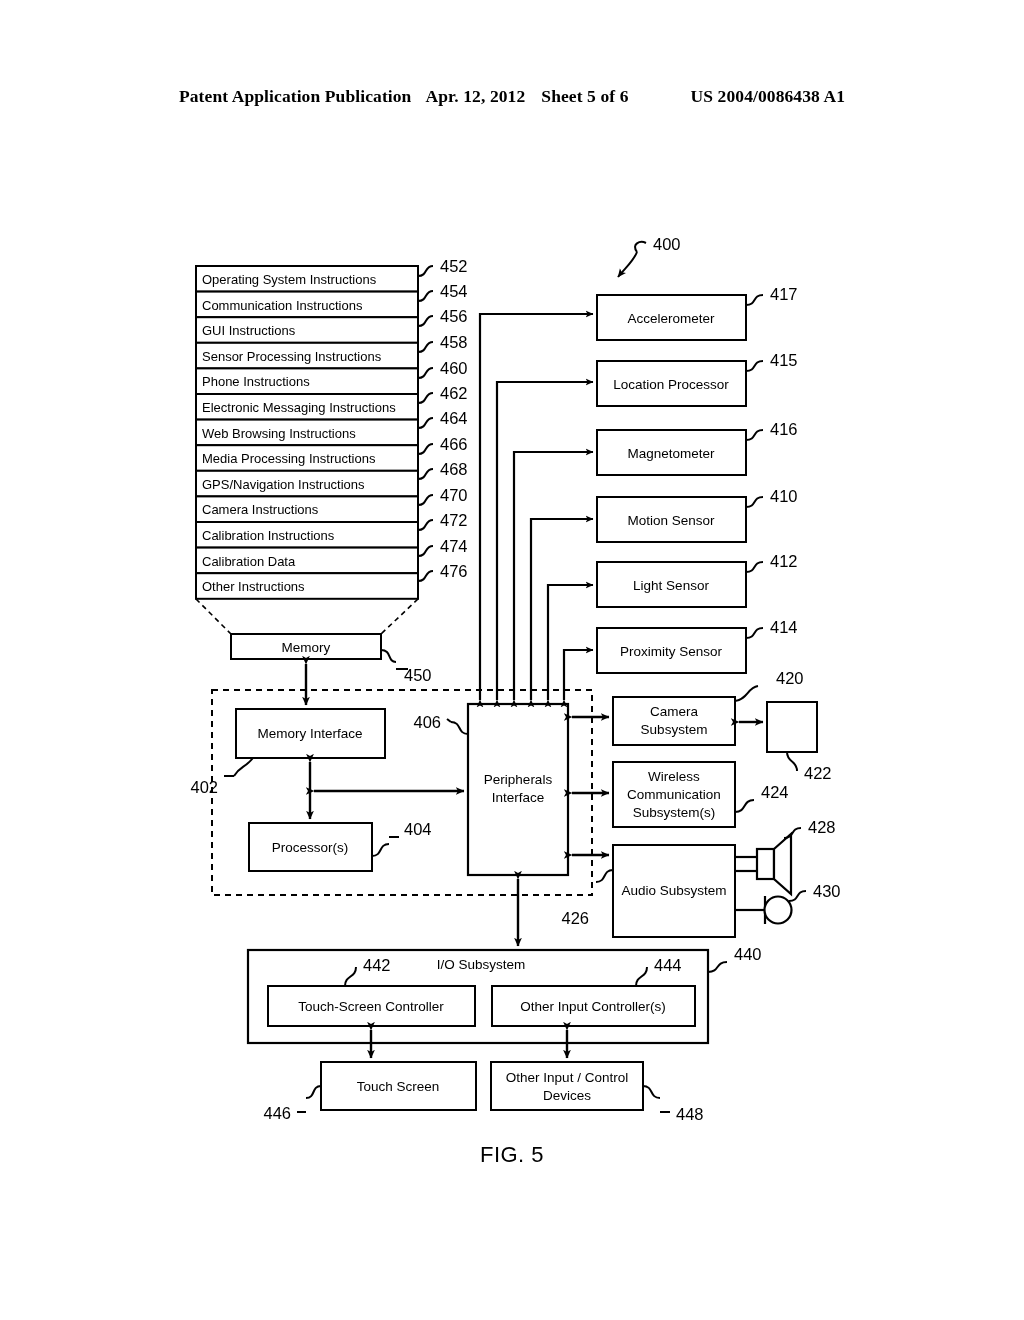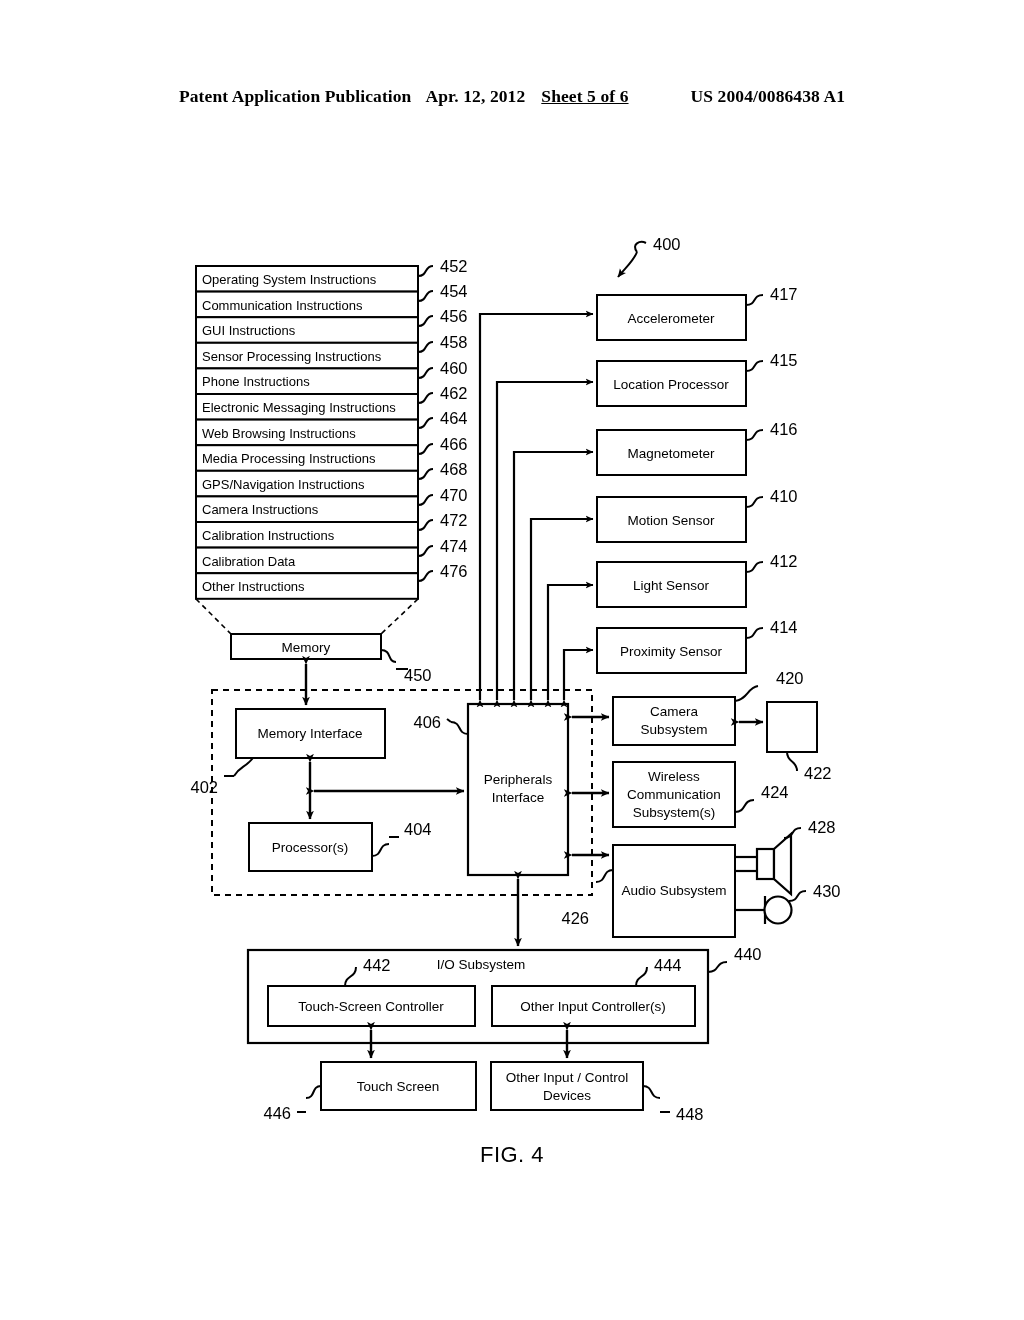--- a/index.html
+++ b/index.html
@@ -31,21 +31,21 @@
     justify-content: center;
     align-items: baseline;
     font-family: "Liberation Serif", serif;
     font-weight: bold;
     font-size: 17.5px;
     letter-spacing: 0.1px;
     white-space: nowrap;
   }
   .header .h-pub { }
   .header .h-date { margin-left: 14px; }
-  .header .h-sheet { margin-left: 16px; text-decoration: underline; }
+  .header .h-sheet { margin-left: 16px; }
   .header .h-num { margin-left: 62px; }
 
   svg.fig {
     position: absolute;
     top: 0;
     left: 0;
   }
   svg.fig text {
     font-family: "Liberation Sans", sans-serif;
     fill: #000;
@@ -362,15 +362,15 @@
       <text class="boxlabel" x="567" y="1082" text-anchor="middle">Other Input / Control</text>
       <text class="boxlabel" x="567" y="1100" text-anchor="middle">Devices</text>
       <path d="M643,1086 C654,1086 649,1098 660,1098" fill="none" stroke="#000" stroke-width="2"></path>
       <path d="M660,1112 L670,1112" fill="none" stroke="#000" stroke-width="2"></path>
       <text class="reflabel" x="676" y="1120">448</text>
       <line x1="567" y1="1030" x2="567" y2="1058" stroke="#000" stroke-width="2.4" marker-start="url(#ah)" marker-end="url(#ah)"></line>
     </g>
 
   </svg>
 
-  <div class="figcaption">FIG. 4</div>
+  <div class="figcaption">FIG. 5</div>
 
 </div>
 
 </body></html>

